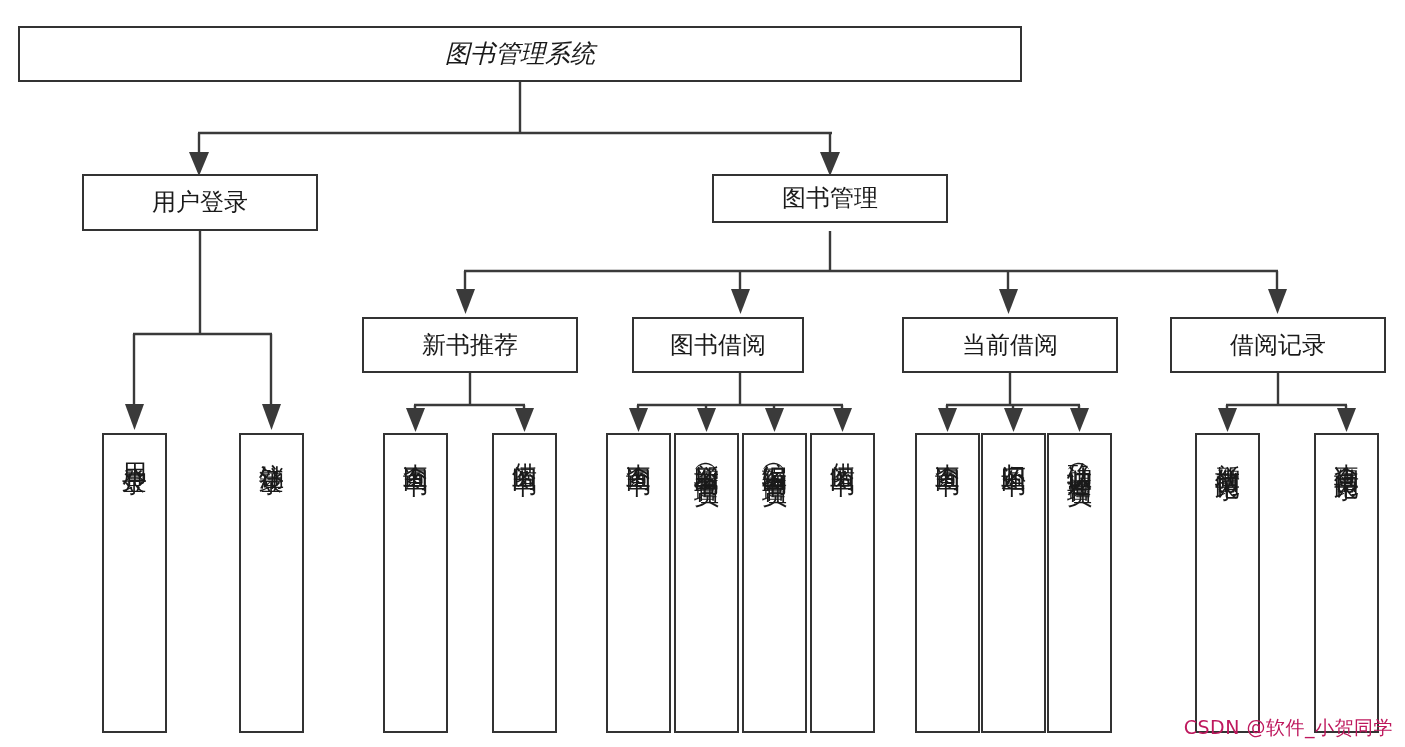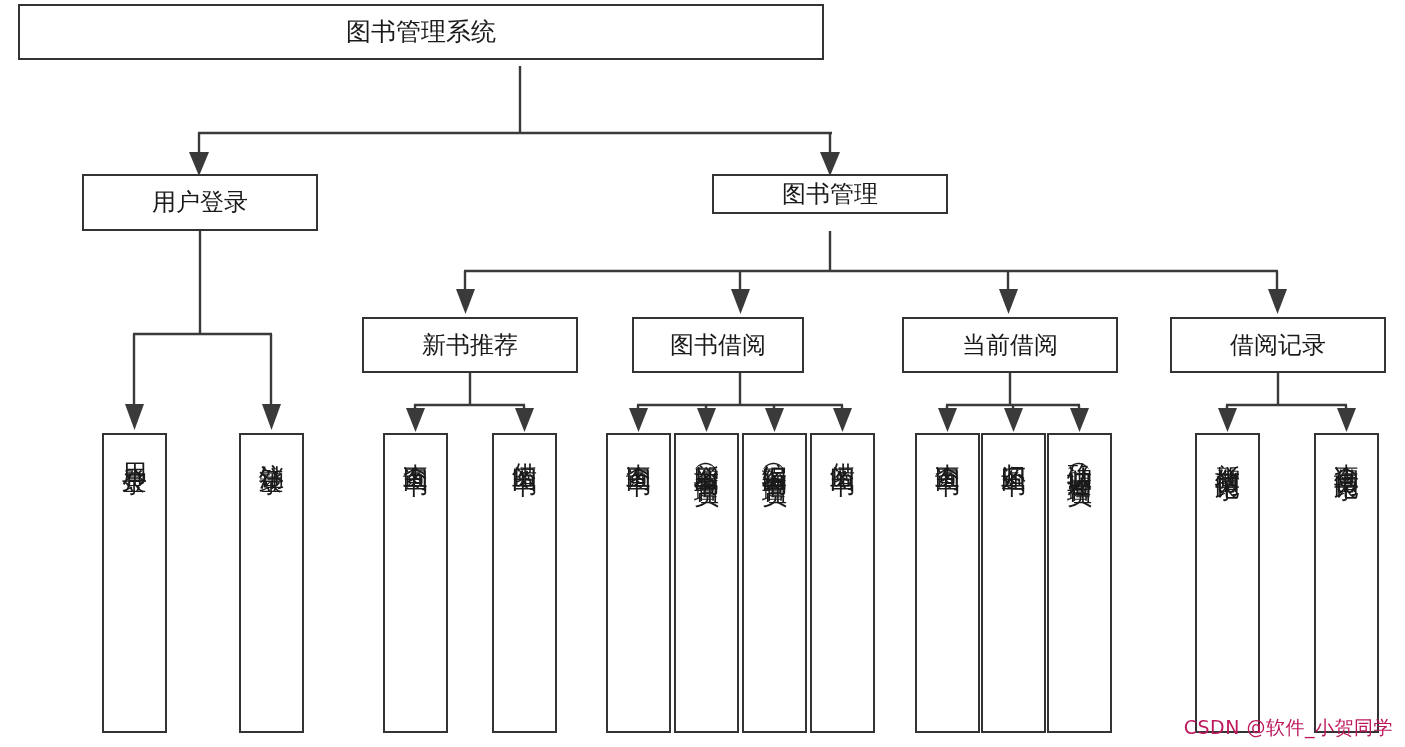--- a/index.html
+++ b/index.html
@@ -149,28 +149,28 @@
     <polygon points="1070,408 1089,408 1079.5,432"></polygon>
 
     <line x1="1278" y1="373" x2="1278" y2="405"></line>
     <line x1="1226" y1="405" x2="1347" y2="405"></line>
     <line x1="1227" y1="405" x2="1227" y2="412"></line>
     <polygon points="1218,408 1237,408 1227.5,432"></polygon>
     <line x1="1346" y1="405" x2="1346" y2="412"></line>
     <polygon points="1337,408 1356,408 1346.5,432"></polygon>
   </svg>
 
-  <div class="node root" style="left:18px; top:4px; width:806px; height:56px;">
+  <div class="node root" style="left:18px; top:26px; width:1004px; height:56px;font-style:italic;">
     <span class="label">图书管理系统</span>
   </div>
 
   <div class="node level2" style="left:82px; top:174px; width:236px; height:57px;">
     <span class="label">用户登录</span>
   </div>
-  <div class="node level2" style="left:712px; top:174px; width:236px; height:40px;">
+  <div class="node level2" style="left:712px; top:174px; width:236px; height:49px;">
     <span class="label">图书管理</span>
   </div>
 
   <div class="node level2" style="left:362px; top:317px; width:216px; height:56px;">
     <span class="label">新书推荐</span>
   </div>
   <div class="node level2" style="left:632px; top:317px; width:172px; height:56px;">
     <span class="label">图书借阅</span>
   </div>
   <div class="node level2" style="left:902px; top:317px; width:216px; height:56px;">

